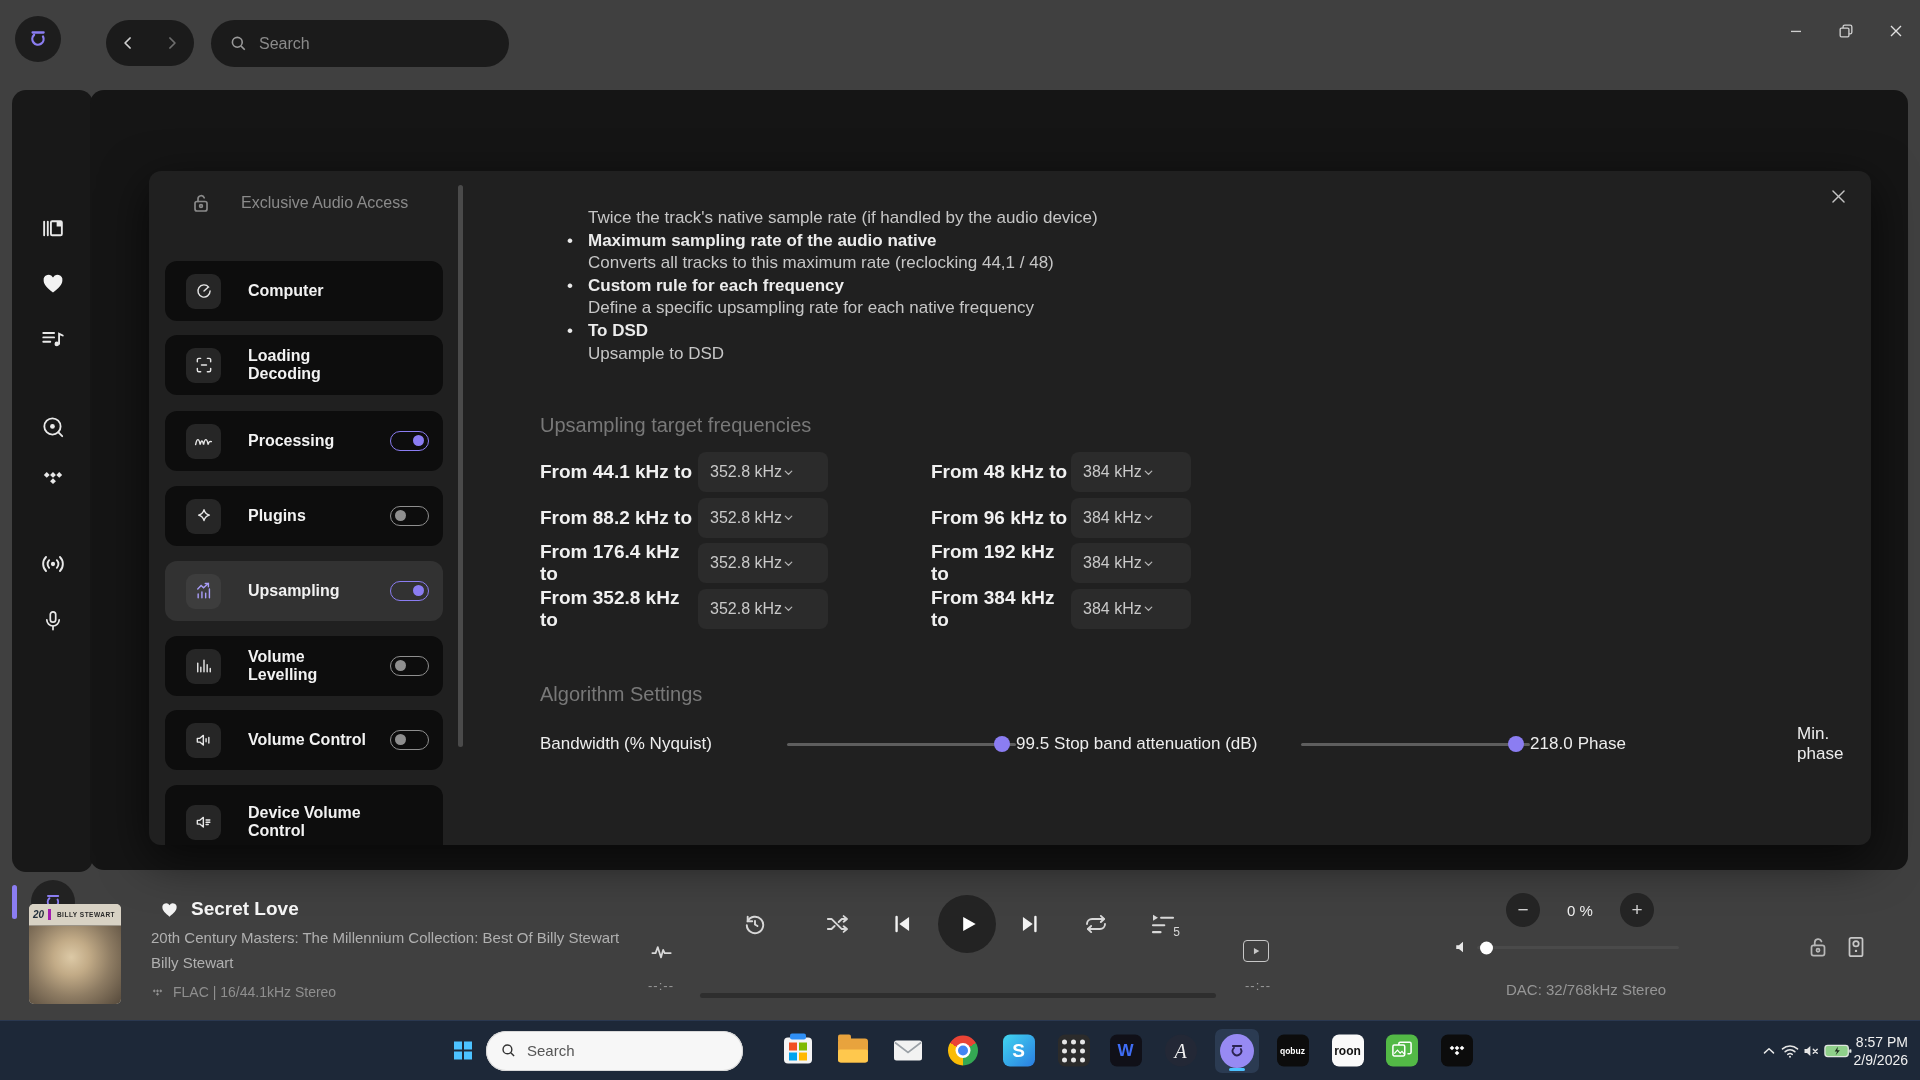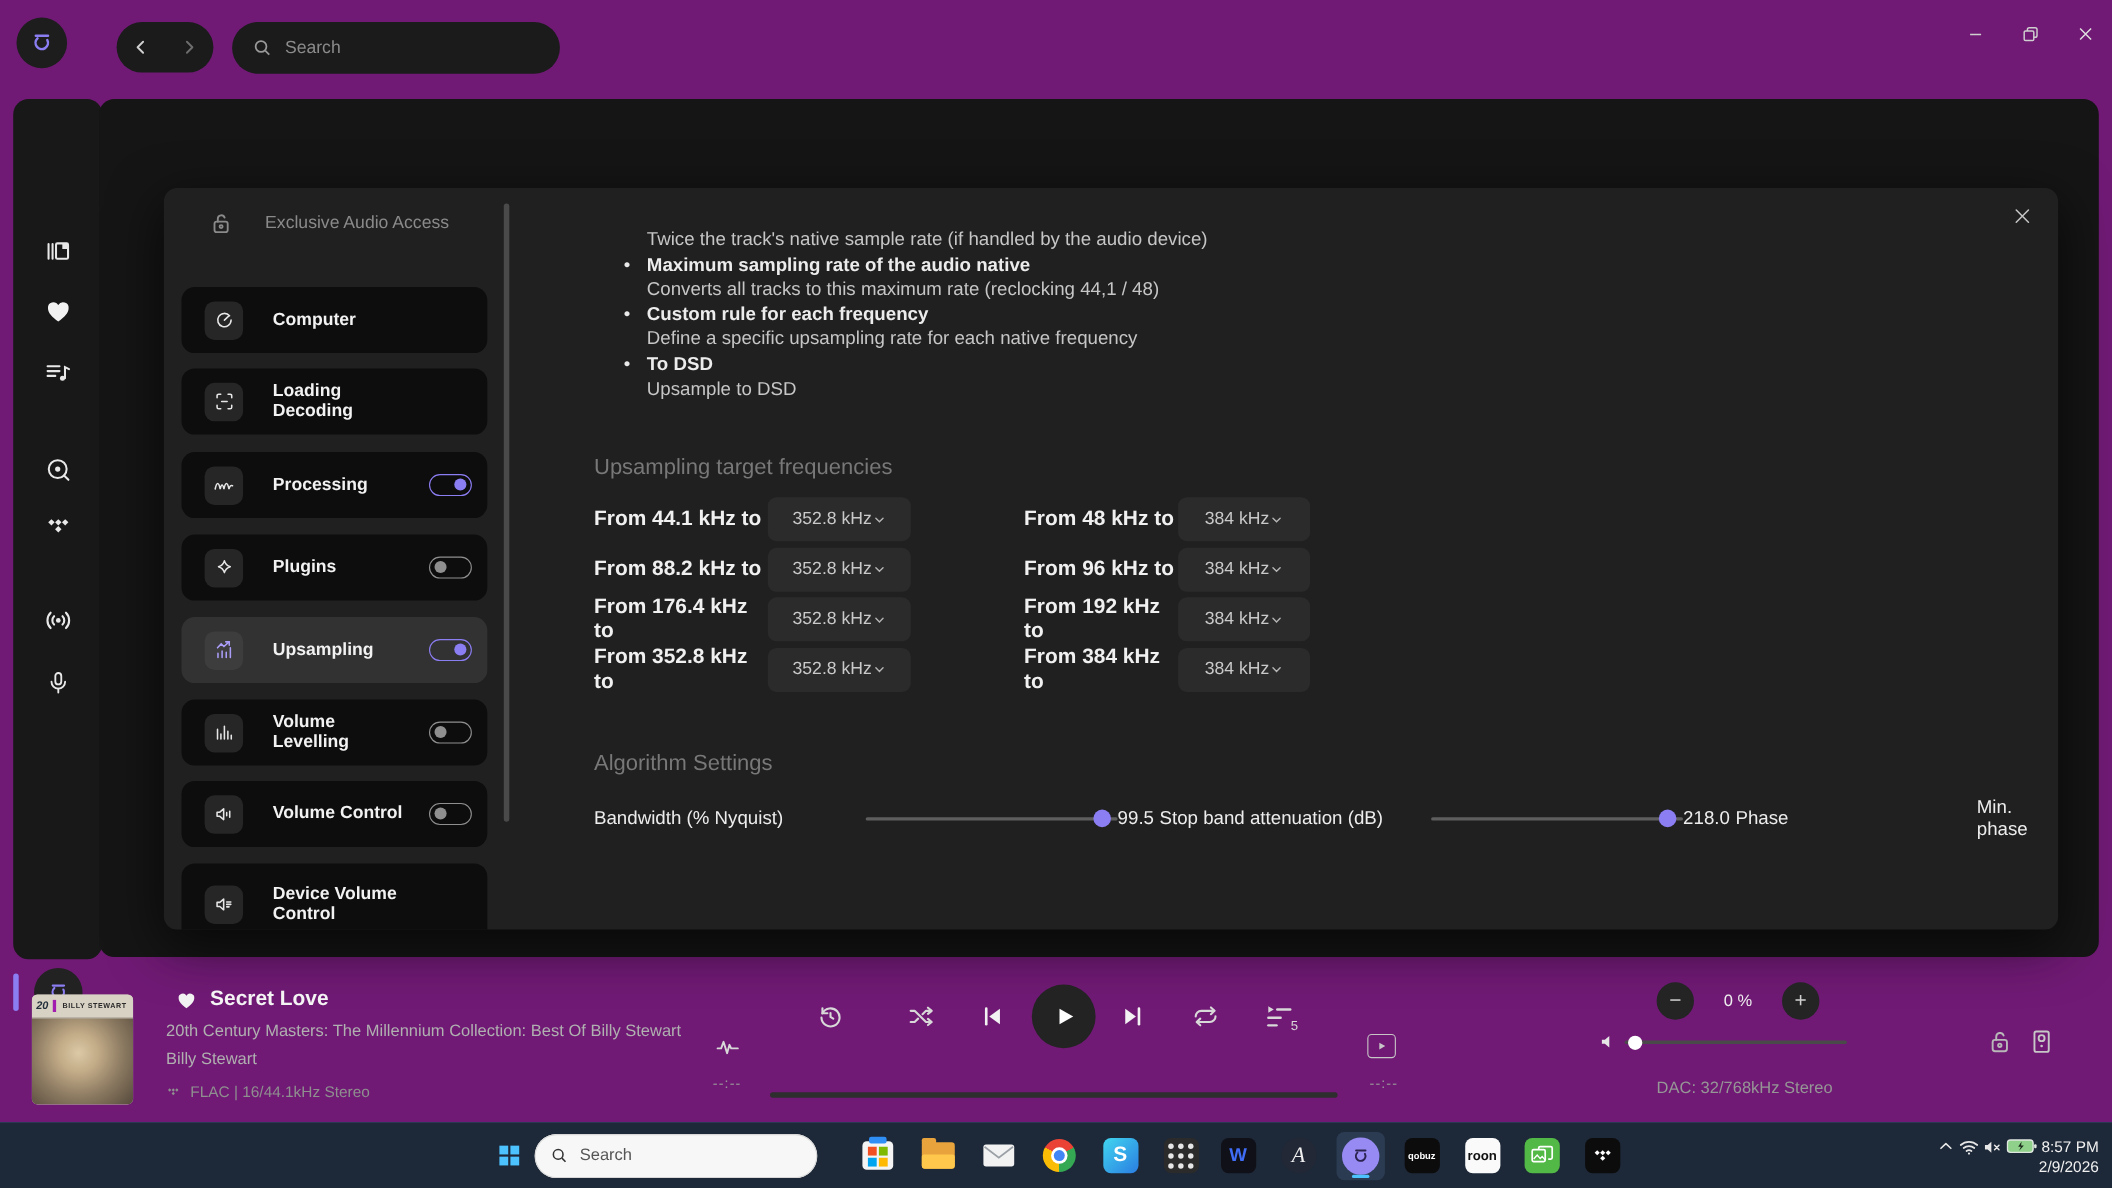--- a/index.html
+++ b/index.html
@@ -1,18 +1,18 @@
 <!DOCTYPE html>
 <html><head>
 <meta charset="utf-8">
 <style>
   *{box-sizing:border-box;margin:0;padding:0}
   html,body{background:#000}
   body{font-family:"Liberation Sans",sans-serif;-webkit-font-smoothing:antialiased}
-  #stage{position:relative;width:1920px;height:1080px;background:#701a75;overflow:hidden;color:#fff}
+  #stage{position:relative;width:1920px;height:1080px;background:#404040;overflow:hidden;color:#fff}
   .abs{position:absolute}
   svg{display:block}
 
   
   .logo-btn{left:15px;top:16px;width:46px;height:46px;border-radius:50%;background:#1d1d1d;display:flex;align-items:center;justify-content:center}
   .nav-pill{left:106px;top:20px;width:88px;height:46px;border-radius:23px;background:#1b1b1b;display:flex;align-items:center;justify-content:space-around}
   .search-pill{left:211px;top:20px;width:298px;height:47px;border-radius:24px;background:#1b1b1b;display:flex;align-items:center;gap:11px;padding:0 18px}
   .search-pill input{background:transparent;border:0;outline:none;color:#ddd;font-size:16px;width:220px;font-family:inherit}
   .search-pill input::placeholder{color:#8b8b8b}
   .winctl{top:14px;width:34px;height:34px;display:flex;align-items:center;justify-content:center}
@@ -47,21 +47,21 @@
   
   .content{position:absolute;left:391px;top:36px;width:900px;font-size:17px;line-height:22.6px;color:#c6c6c6}
   .content .cont{padding-left:48px}
   .b-row{display:flex;padding-left:27px}
   .b-row .dot{width:21px;color:#e9e9e9;font-size:17px}
   .b-title{font-weight:700;color:#ececec}
   .sec-h{position:absolute;left:391px;font-size:20px;color:#787878}
   .freq-col{position:absolute;top:281px;display:flex;flex-direction:column;gap:5.5px}
   .freq-row{display:flex;align-items:center;height:40px}
   .freq-row .fl{font-size:19px;font-weight:700;color:#f0f0f0}
-  .dd{height:40px;border-radius:8px;background:#2b2b2b;display:flex;align-items:center;justify-content:center;padding:0 12px;color:#c9c9c9;font-size:16px}
+  .dd{height:40px;border-radius:8px;background:#2b2b2b;display:flex;align-items:center;justify-content:flex-start;padding:0 12px;color:#c9c9c9;font-size:16px}
   .algo{position:absolute;left:391px;top:560px;display:flex;flex-direction:row;gap:5px}
   .algo-row{display:flex;align-items:center;height:26px;font-size:17px;color:#ededed}
   .algo-row .al{width:247px}
   .slider{width:229px;height:3px;background:#5e5e5e;border-radius:2px;position:relative}
   .slider i{position:absolute;top:50%;transform:translate(0,-50%);width:16px;height:16px;border-radius:50%;background:#8b7df2}
   .aval{}
 
   
   .art{left:29px;top:904px;width:92px;height:100px;border-radius:5px;overflow:hidden;background:#cec8bc}
   .art-top{height:22px;display:flex;align-items:center;background:#d8d2c4;border-bottom:1px solid #9b9488}
@@ -87,21 +87,21 @@
   .taskbar{left:0;top:1020px;width:1920px;height:60px;background:#1d2838;border-top:1px solid #2a3850}
   .tb{position:absolute;top:50%;transform:translate(0,-50%)}
   .tb-search{left:486px;width:257px;height:40px;border-radius:20px;background:#f7f7f7;display:flex;align-items:center;gap:10px;padding:0 14px;box-shadow:inset 0 0 0 1px #d8d8d8}
   .tb-search input{border:0;outline:0;background:transparent;font-size:15px;color:#333;width:170px;font-family:inherit}
   .tb-search input::placeholder{color:#555}
   .tile32{width:33px;height:33px;display:flex;align-items:center;justify-content:center}
   .app-active{left:1215px;width:44px;height:44px;border-radius:7px;background:#2b3b52;display:flex;align-items:center;justify-content:center}
   .app-active .dotline{position:absolute;bottom:2px;left:50%;transform:translateX(-50%);width:16px;height:3px;border-radius:2px;background:#4cc2ff}
   .avn-circle{width:34px;height:34px;border-radius:50%;background:#978af3;display:flex;align-items:center;justify-content:center}
   .sq-app{border-radius:7px;display:flex;align-items:center;justify-content:center}
-  .tray{right:12px;display:flex;gap:2px}
+  .tray{right:12px;display:flex;align-items:center;gap:2px}
   .tray-time{text-align:right;font-size:14px;color:#f0f0f0;line-height:18px}
 
   .folder{position:relative;width:30px;height:24px}
   .folder .back{position:absolute;inset:0;background:#e8a33d;border-radius:3px}
   .folder .back::before{content:"";position:absolute;left:0;top:-4px;width:13px;height:6px;background:#e8a33d;border-radius:2px 2px 0 0}
   .folder .front{position:absolute;left:0;right:0;bottom:0;height:13px;background:#ffc84d;border-radius:2px 2px 3px 3px}
   .chrome{position:relative;width:30px;height:30px;border-radius:50%;background:conic-gradient(from 60deg,#34a853 0 120deg,#fbbc05 120deg 240deg,#ea4335 240deg 360deg)}
   .chrome::before{content:"";position:absolute;left:50%;top:50%;transform:translate(-50%,-50%);width:15px;height:15px;border-radius:50%;background:#fff}
   .chrome::after{content:"";position:absolute;left:50%;top:50%;transform:translate(-50%,-50%);width:10px;height:10px;border-radius:50%;background:#4285f4}
   .store{position:relative;width:28px;height:26px;background:#f4f4f4;border-radius:4px}

